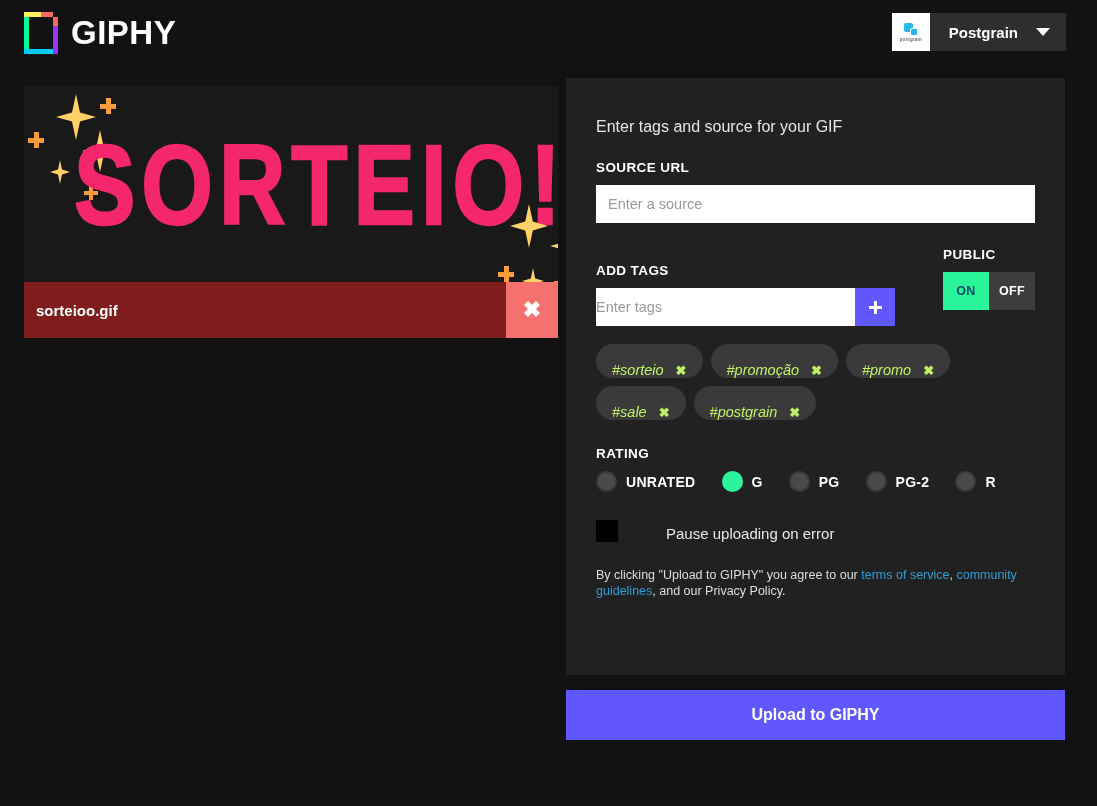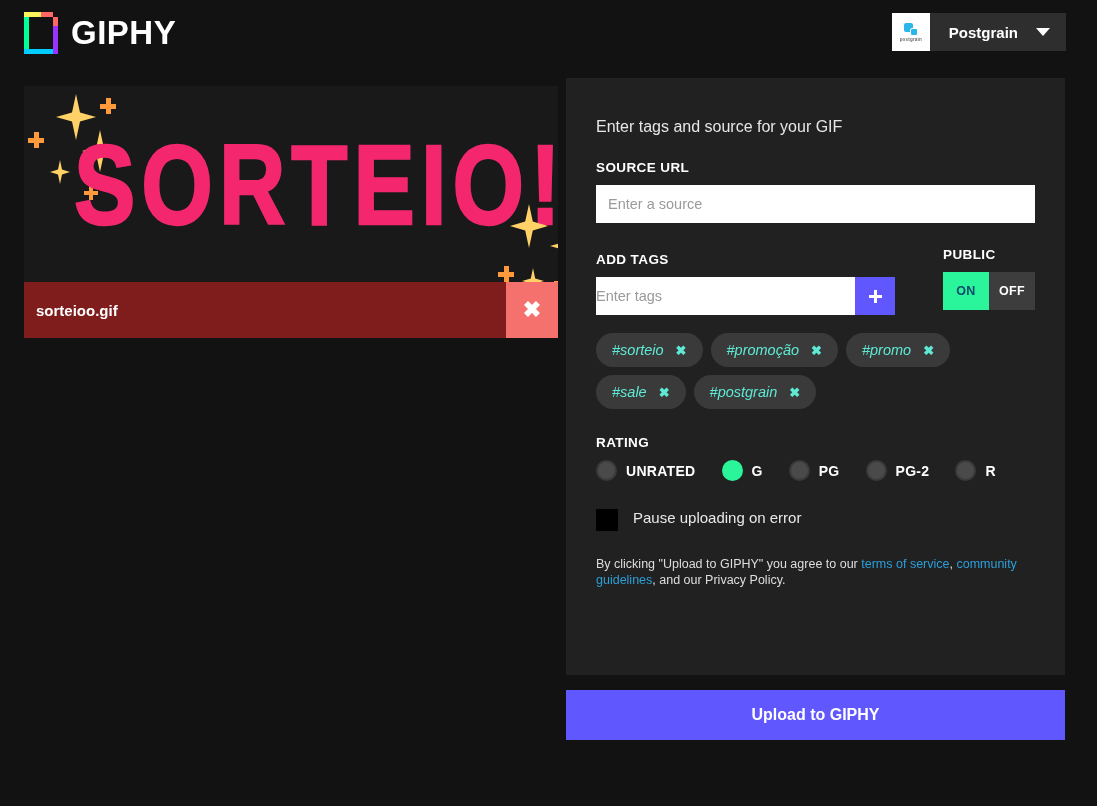--- a/index.html
+++ b/index.html
@@ -164,38 +164,38 @@
   .toggle-on, .toggle-off {
     flex: 1; border: none; cursor: pointer;
     font-family: "Liberation Sans", sans-serif;
     font-size: 12.5px; font-weight: bold; letter-spacing: 0.3px;
   }
   .toggle-on  { background: #2bf59a; color: #0c4a6e; }
   .toggle-off { background: #3d3d3d; color: #ffffff; }
 
   .chips { display: flex; flex-wrap: wrap; gap: 8px; margin-top: 18px; width: 450px; }
   .chip {
-    display: inline-flex; align-items: center; gap: 12px;
+    display: inline-flex; align-items: flex-end; gap: 12px;
     height: 34px; padding: 0 16px; border-radius: 17px;
-    background: #3a3a3a; color: #5eead4; font-size: 14.5px;
+    background: #3a3a3a; color: #bef264; font-size: 14.5px;
     font-style: italic; cursor: default;
   }
   .chip-x { font-style: normal; font-size: 13px; font-weight: bold; cursor: pointer; }
 
   .rating-label { margin-top: 26px; }
   .rating-row { display: flex; align-items: flex-end; margin-top: 10px; }
   .rating-opt { display: flex; align-items: center; cursor: pointer; margin-right: 26px; }
   .radio {
     width: 21px; height: 21px; border-radius: 50%;
     background: #4a4a4a; border: 2px solid #3a3a3a; margin-right: 9px;
   }
   .radio.on { background: #2bf59a; border-color: #2bf59a; }
   .rating-text { color: #ffffff; font-size: 14px; font-weight: bold; letter-spacing: 0.3px; }
 
-  .pause-row { display: flex; align-items: flex-start; margin-top: 28px; cursor: pointer; }
+  .pause-row { display: flex; align-items: flex-end; margin-top: 28px; cursor: pointer; gap: 33px; }
   .checkbox { width: 22px; height: 22px; background: #000000; margin-right: 15px; }
   .pause-text { color: #e8e8e8; font-size: 15px; }
 
   .terms {
     margin-top: 25px; width: 442px; color: #dedede;
     font-size: 12.5px; line-height: 1.28;
   }
   .terms a { color: #2b9fd9; text-decoration: none; cursor: pointer; }
 
   
@@ -292,21 +292,21 @@
 
 <div class="right-panel">
 
   <div class="panel-sub">Enter tags and source for your GIF</div>
 
   <div class="field-label">SOURCE URL</div>
   <input class="source-input" type="text" placeholder="Enter a source" style="">
 
   <div class="tags-row">
     <div class="tags-left">
-      <div class="field-label" style="margin-top:5px">ADD TAGS</div>
+      <div class="field-label" style="margin-top:16px">ADD TAGS</div>
       <div class="tags-input-wrap">
         <input class="tags-input" type="text" placeholder="Enter tags" style="">
         <button class="tags-plus">
           <span class="plus-glyph"></span>
         </button>
       </div>
     </div>
 
     <div class="public-col">
       <div class="field-label" style="margin-top:0">PUBLIC</div>

